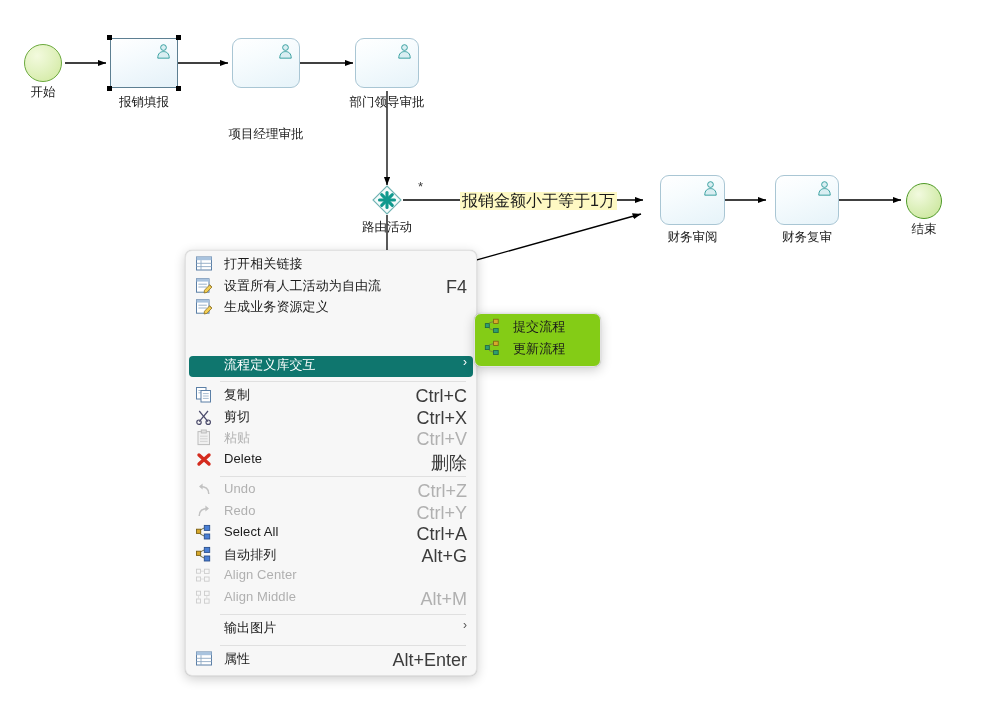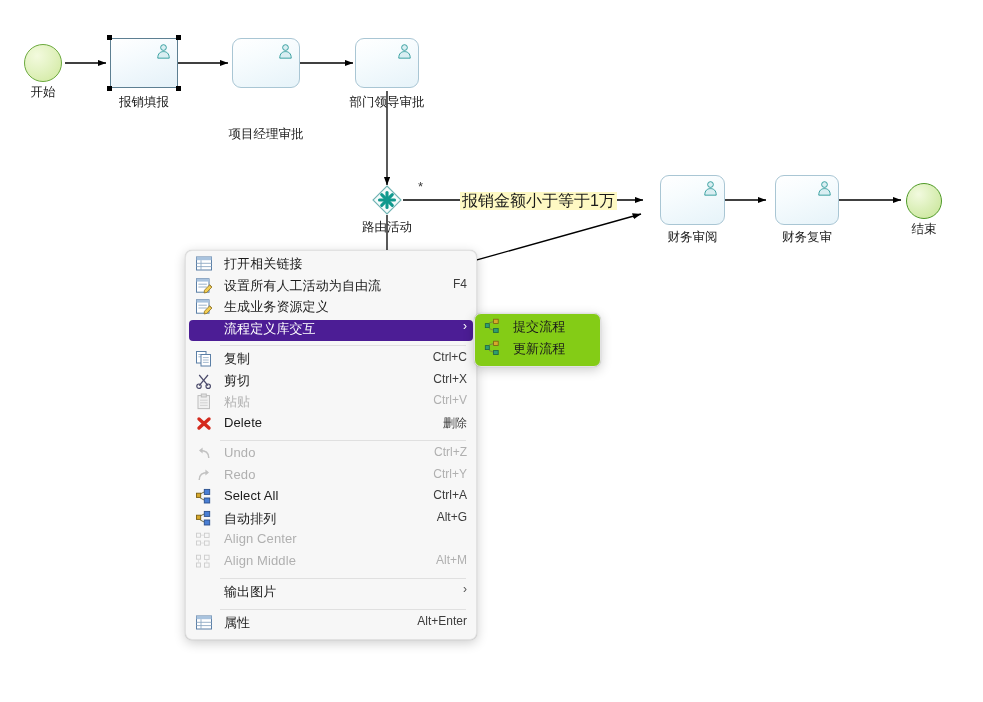--- a/index.html
+++ b/index.html
@@ -133,38 +133,39 @@
     margin: 0 3px;
     box-sizing: border-box;
     border-radius: 4px;
     color: #1b1b1b;
     white-space: nowrap;
   }
   .menu-item.disabled {
     color: #b0b0b0;
   }
   .menu-item.highlight {
-    background: #4c1d95;
+    background: #0f766e;
     color: #ffffff;
+    margin-top: 36px;
   }
   .mi-icon {
     width: 18px;
     height: 17px;
     flex: 0 0 18px;
     margin-right: 11px;
     position: relative;
   }
   .mi-label {
     flex: 1 1 auto;
     font-size: 13px;
     letter-spacing: 0.1px;
   }
   .mi-accel {
     flex: 0 0 auto;
-    font-size: 12px;
+    font-size: 18px;
     color: #3c3c3c;
     margin-left: 14px;
   }
   .menu-item.disabled .mi-accel { color: #b0b0b0; }
   .mi-chevron {
     flex: 0 0 auto;
     margin-left: 12px;
     font-size: 12px;
     color: #555;
     line-height: 1;

